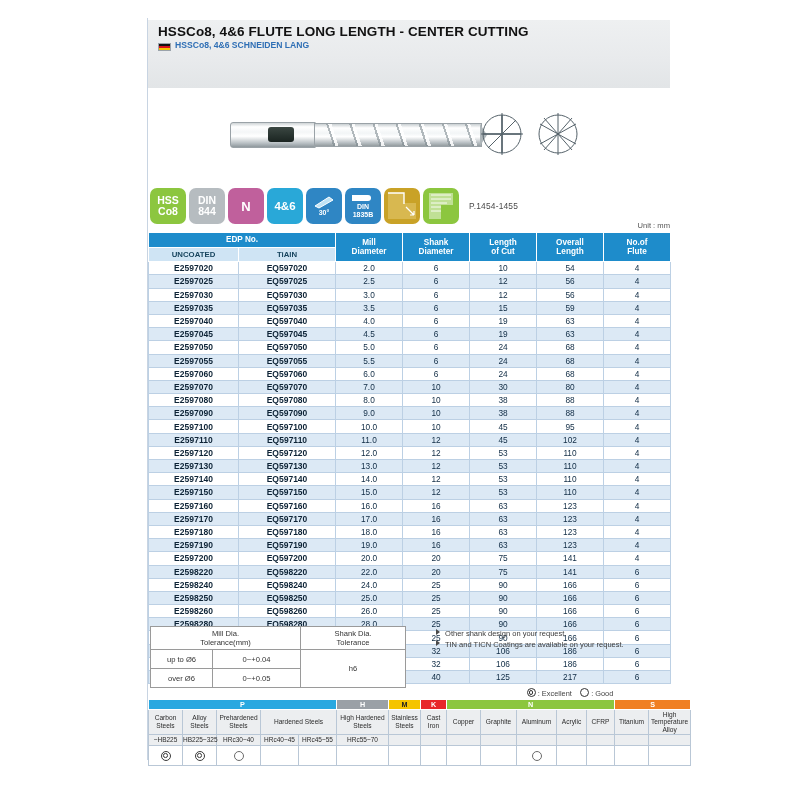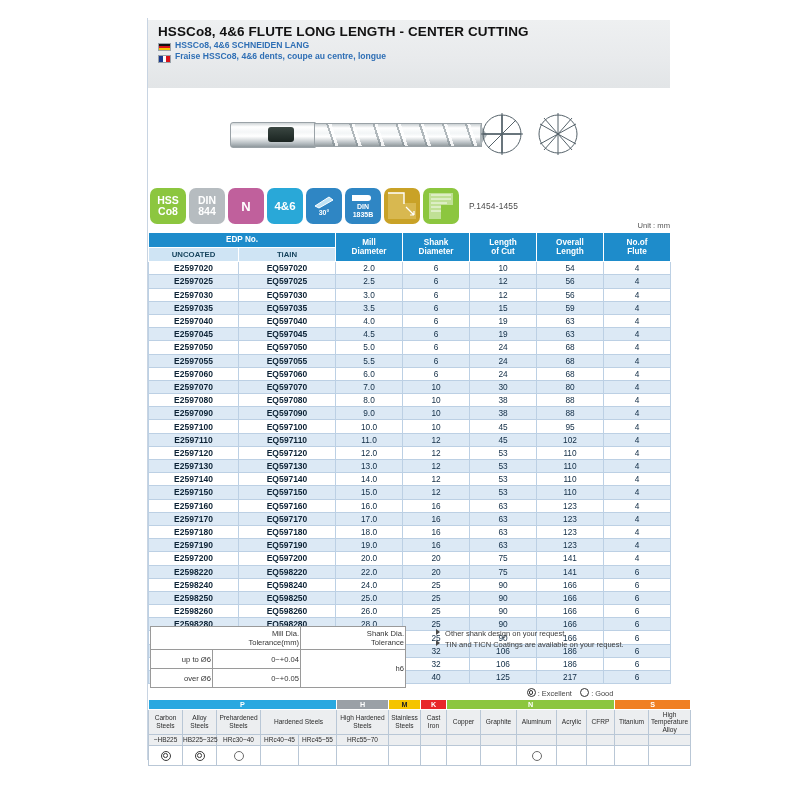--- a/index.html
+++ b/index.html
@@ -76,21 +76,21 @@
     text-align:center;line-height:9.6px;padding:2px 0;border-color:#ffffff;}
   .maintable thead th.sub{background:#cfe4f4;color:#17445e;font-weight:bold;font-size:7.8px;padding:2px 0;}
   .maintable tbody td{height:13.2px;text-align:center;font-size:8.3px;color:#0f2b44;padding:0;}
   .maintable tbody td.edp{font-weight:bold;font-size:8.5px;color:#0d2336;}
   .maintable tbody tr.odd td{background:#ffffff;}
   .maintable tbody tr.even td{background:#dce9f5;}
 
   
   .toltable{position:absolute;left:150px;top:626px;width:255px;border-collapse:collapse;table-layout:fixed;}
   .toltable td,.toltable th{border:.5px solid #9a9a9a;box-sizing:border-box;font-size:7.6px;
-    color:#333;text-align:right;padding:2px 1px;line-height:9px;background:#fff;}
+    color:#333;text-align:center;padding:2px 1px;line-height:9px;background:#fff;}
   .toltable th{font-weight:normal;height:19px;}
   .toltable td{height:19px;margin-left:12px;}
 
   
   .notes{position:absolute;left:436px;top:628px;font-size:7.5px;color:#3b3b3b;line-height:11px;}
   .notes div{white-space:nowrap;}
   .tri{display:inline-block;width:0;height:0;border-top:3px solid transparent;
     border-bottom:3px solid transparent;border-left:4px solid #4a4a4a;margin-right:3px;vertical-align:1px;}
 
   
@@ -126,24 +126,20 @@
 
 <div class="page">
 
   <div class="left-rule"></div>
 
   <div class="titleblock">
     <div class="title-main">HSSCo8, 4&amp;6 FLUTE LONG LENGTH  - CENTER CUTTING</div>
     <div class="title-sub">
       <span class="flag flag-de"></span>
       <span>HSSCo8, 4&amp;6 SCHNEIDEN LANG</span>
-    </div>
-    <div class="title-sub">
-      <span class="flag flag-fr"></span>
-      <span>Fraise HSSCo8, 4&amp;6 dents, coupe au centre, longue</span>
     </div>
   </div>
 
   <div class="prodwrap">
     <div class="endmill">
       <div class="shank"></div>
       <div class="weldon"></div>
       <div class="flutebody"></div>
       <div class="tip"></div>
     </div>

